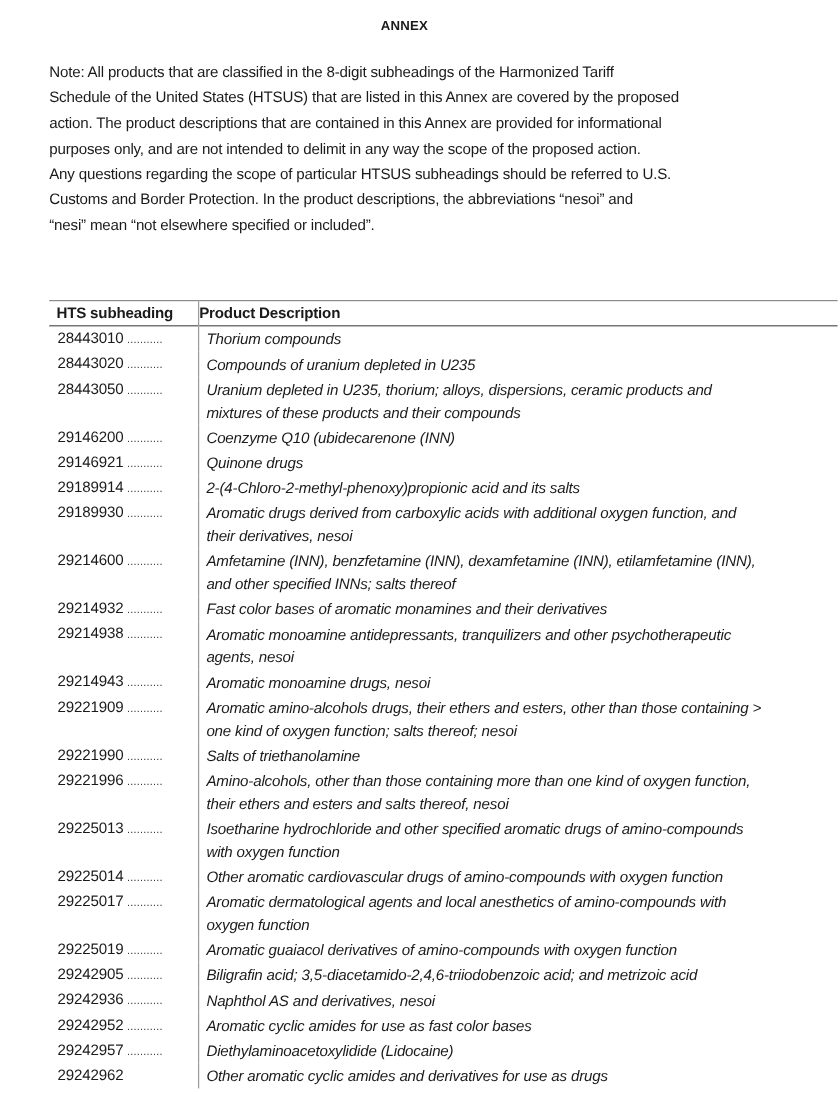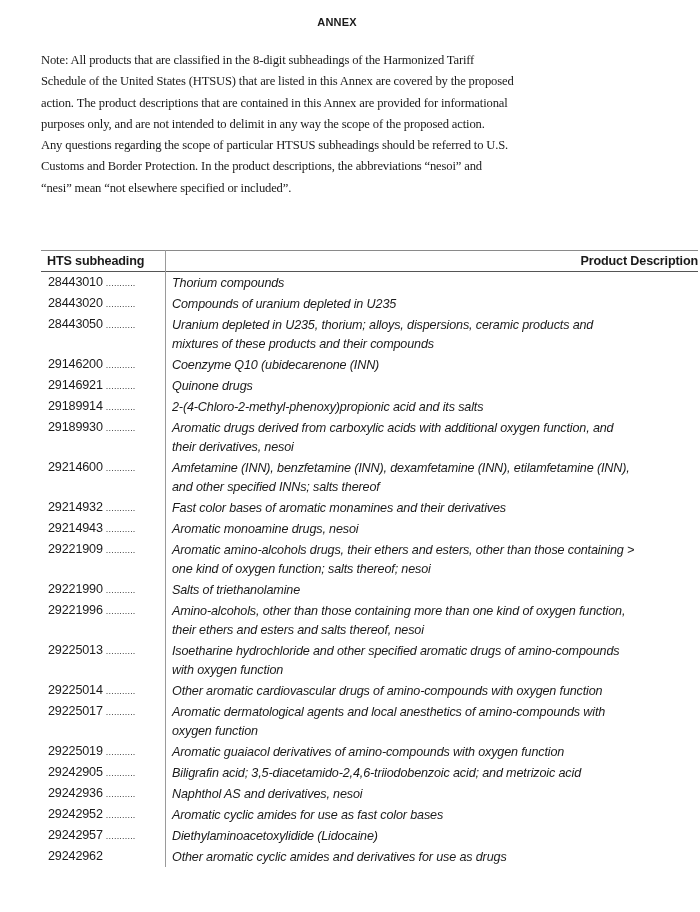--- a/index.html
+++ b/index.html
@@ -26,21 +26,20 @@
       letter-spacing: 0.2px;
     }
     .note {
       position: absolute;
       top: 50px;
       left: 41px;
       width: 600px;
       font-size: 12.6px;
       line-height: 21.3px;
       letter-spacing: -0.15px;
-      font-family: Liberation Serif, serif;
     }
     .note .line {
       display: block;
       white-space: nowrap;
     }
     .table-wrap {
       position: absolute;
       top: 250px;
       left: 41px;
       width: 657px;
@@ -61,21 +60,21 @@
       padding: 0;
       vertical-align: middle;
     }
     th.col-code {
       text-align: left;
       padding-left: 6px;
       width: 117px;
       border-right: 1px solid #9a9a9a;
     }
     th.col-desc {
-      text-align: right;
+      text-align: left;
     }
     td {
       padding: 0;
       vertical-align: top;
       line-height: 19px;
     }
     td.code {
       width: 117px;
       padding-left: 7px;
       padding-top: 1px;
@@ -175,20 +174,27 @@
             <span class="dline">Amfetamine (INN), benzfetamine (INN), dexamfetamine (INN), etilamfetamine (INN),</span>
             <span class="dline">and other specified INNs; salts thereof</span>
           </td>
         </tr>
         <tr class="row">
           <td class="code"><span>29214932</span><span class="dots">...........</span></td>
           <td class="desc">
             <span class="dline">Fast color bases of aromatic monamines and their derivatives</span>
           </td>
         </tr>
+        <tr class="row two">
+          <td class="code"><span>29214938</span><span class="dots">...........</span></td>
+          <td class="desc">
+            <span class="dline">Aromatic monoamine antidepressants, tranquilizers and other psychotherapeutic</span>
+            <span class="dline">agents, nesoi</span>
+          </td>
+        </tr>
         <tr class="row">
           <td class="code"><span>29214943</span><span class="dots">...........</span></td>
           <td class="desc">
             <span class="dline">Aromatic monoamine drugs, nesoi</span>
           </td>
         </tr>
         <tr class="row two">
           <td class="code"><span>29221909</span><span class="dots">...........</span></td>
           <td class="desc">
             <span class="dline">Aromatic amino-alcohols drugs, their ethers and esters, other than those containing &gt;</span>

